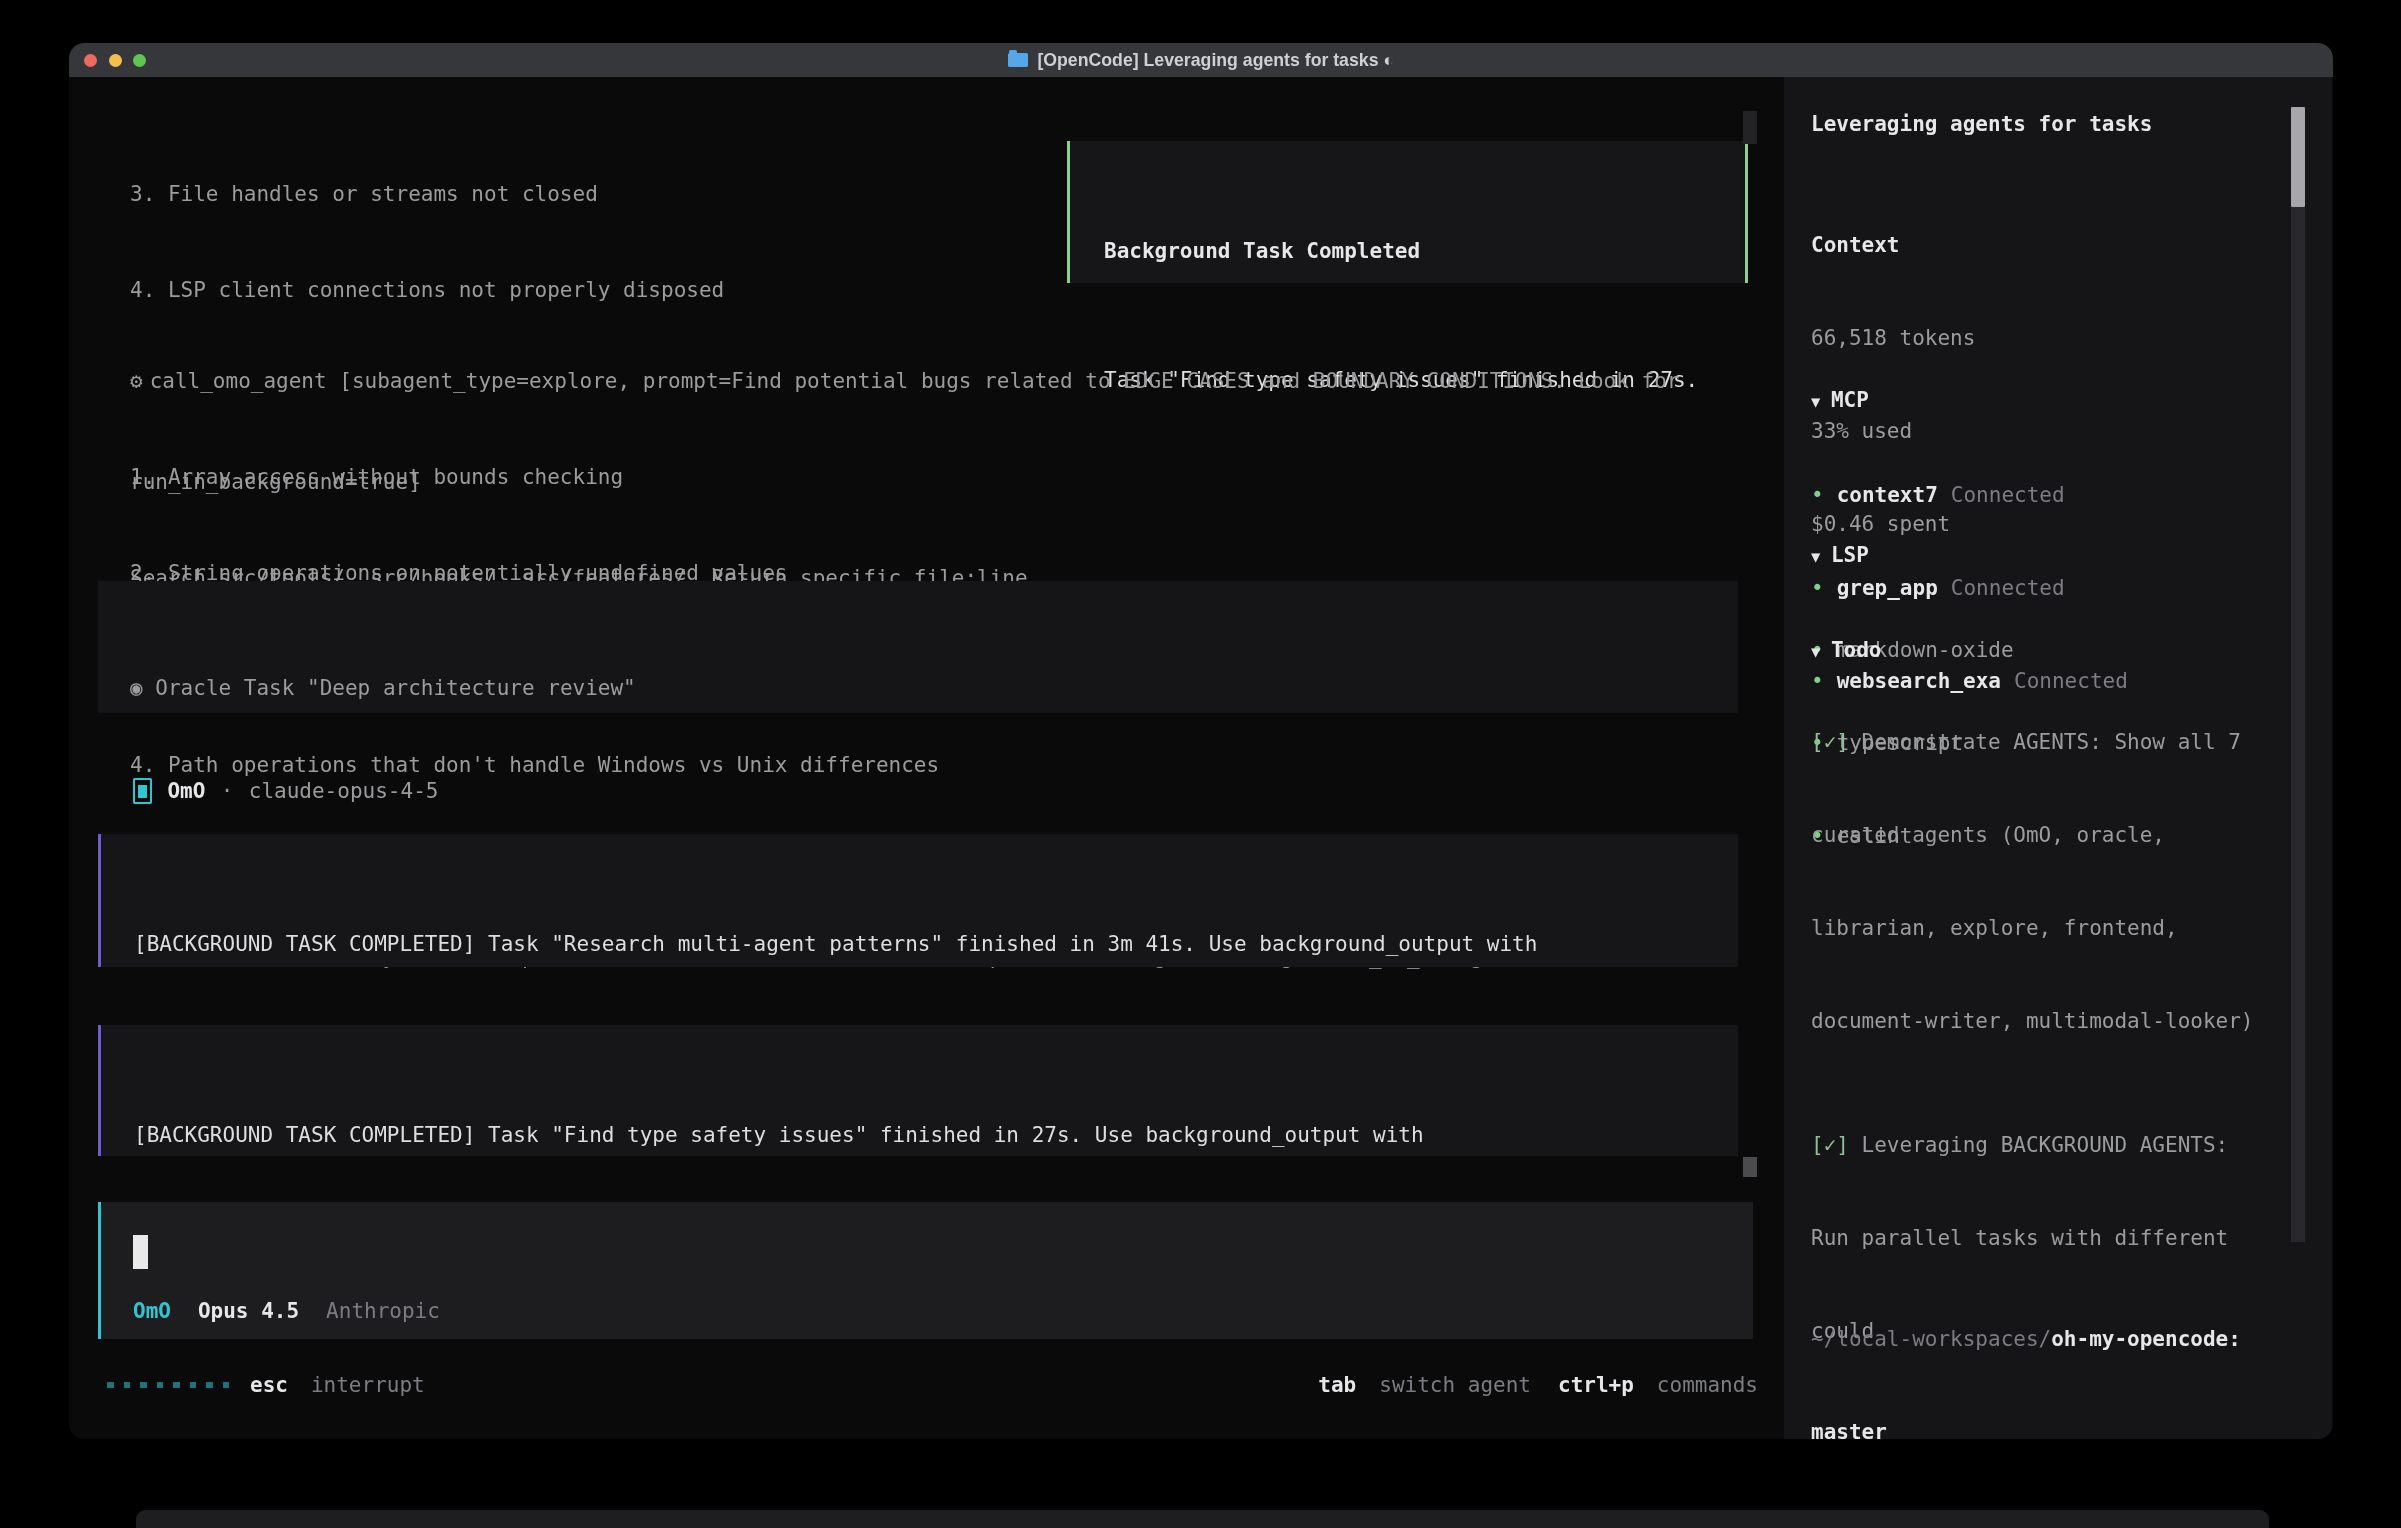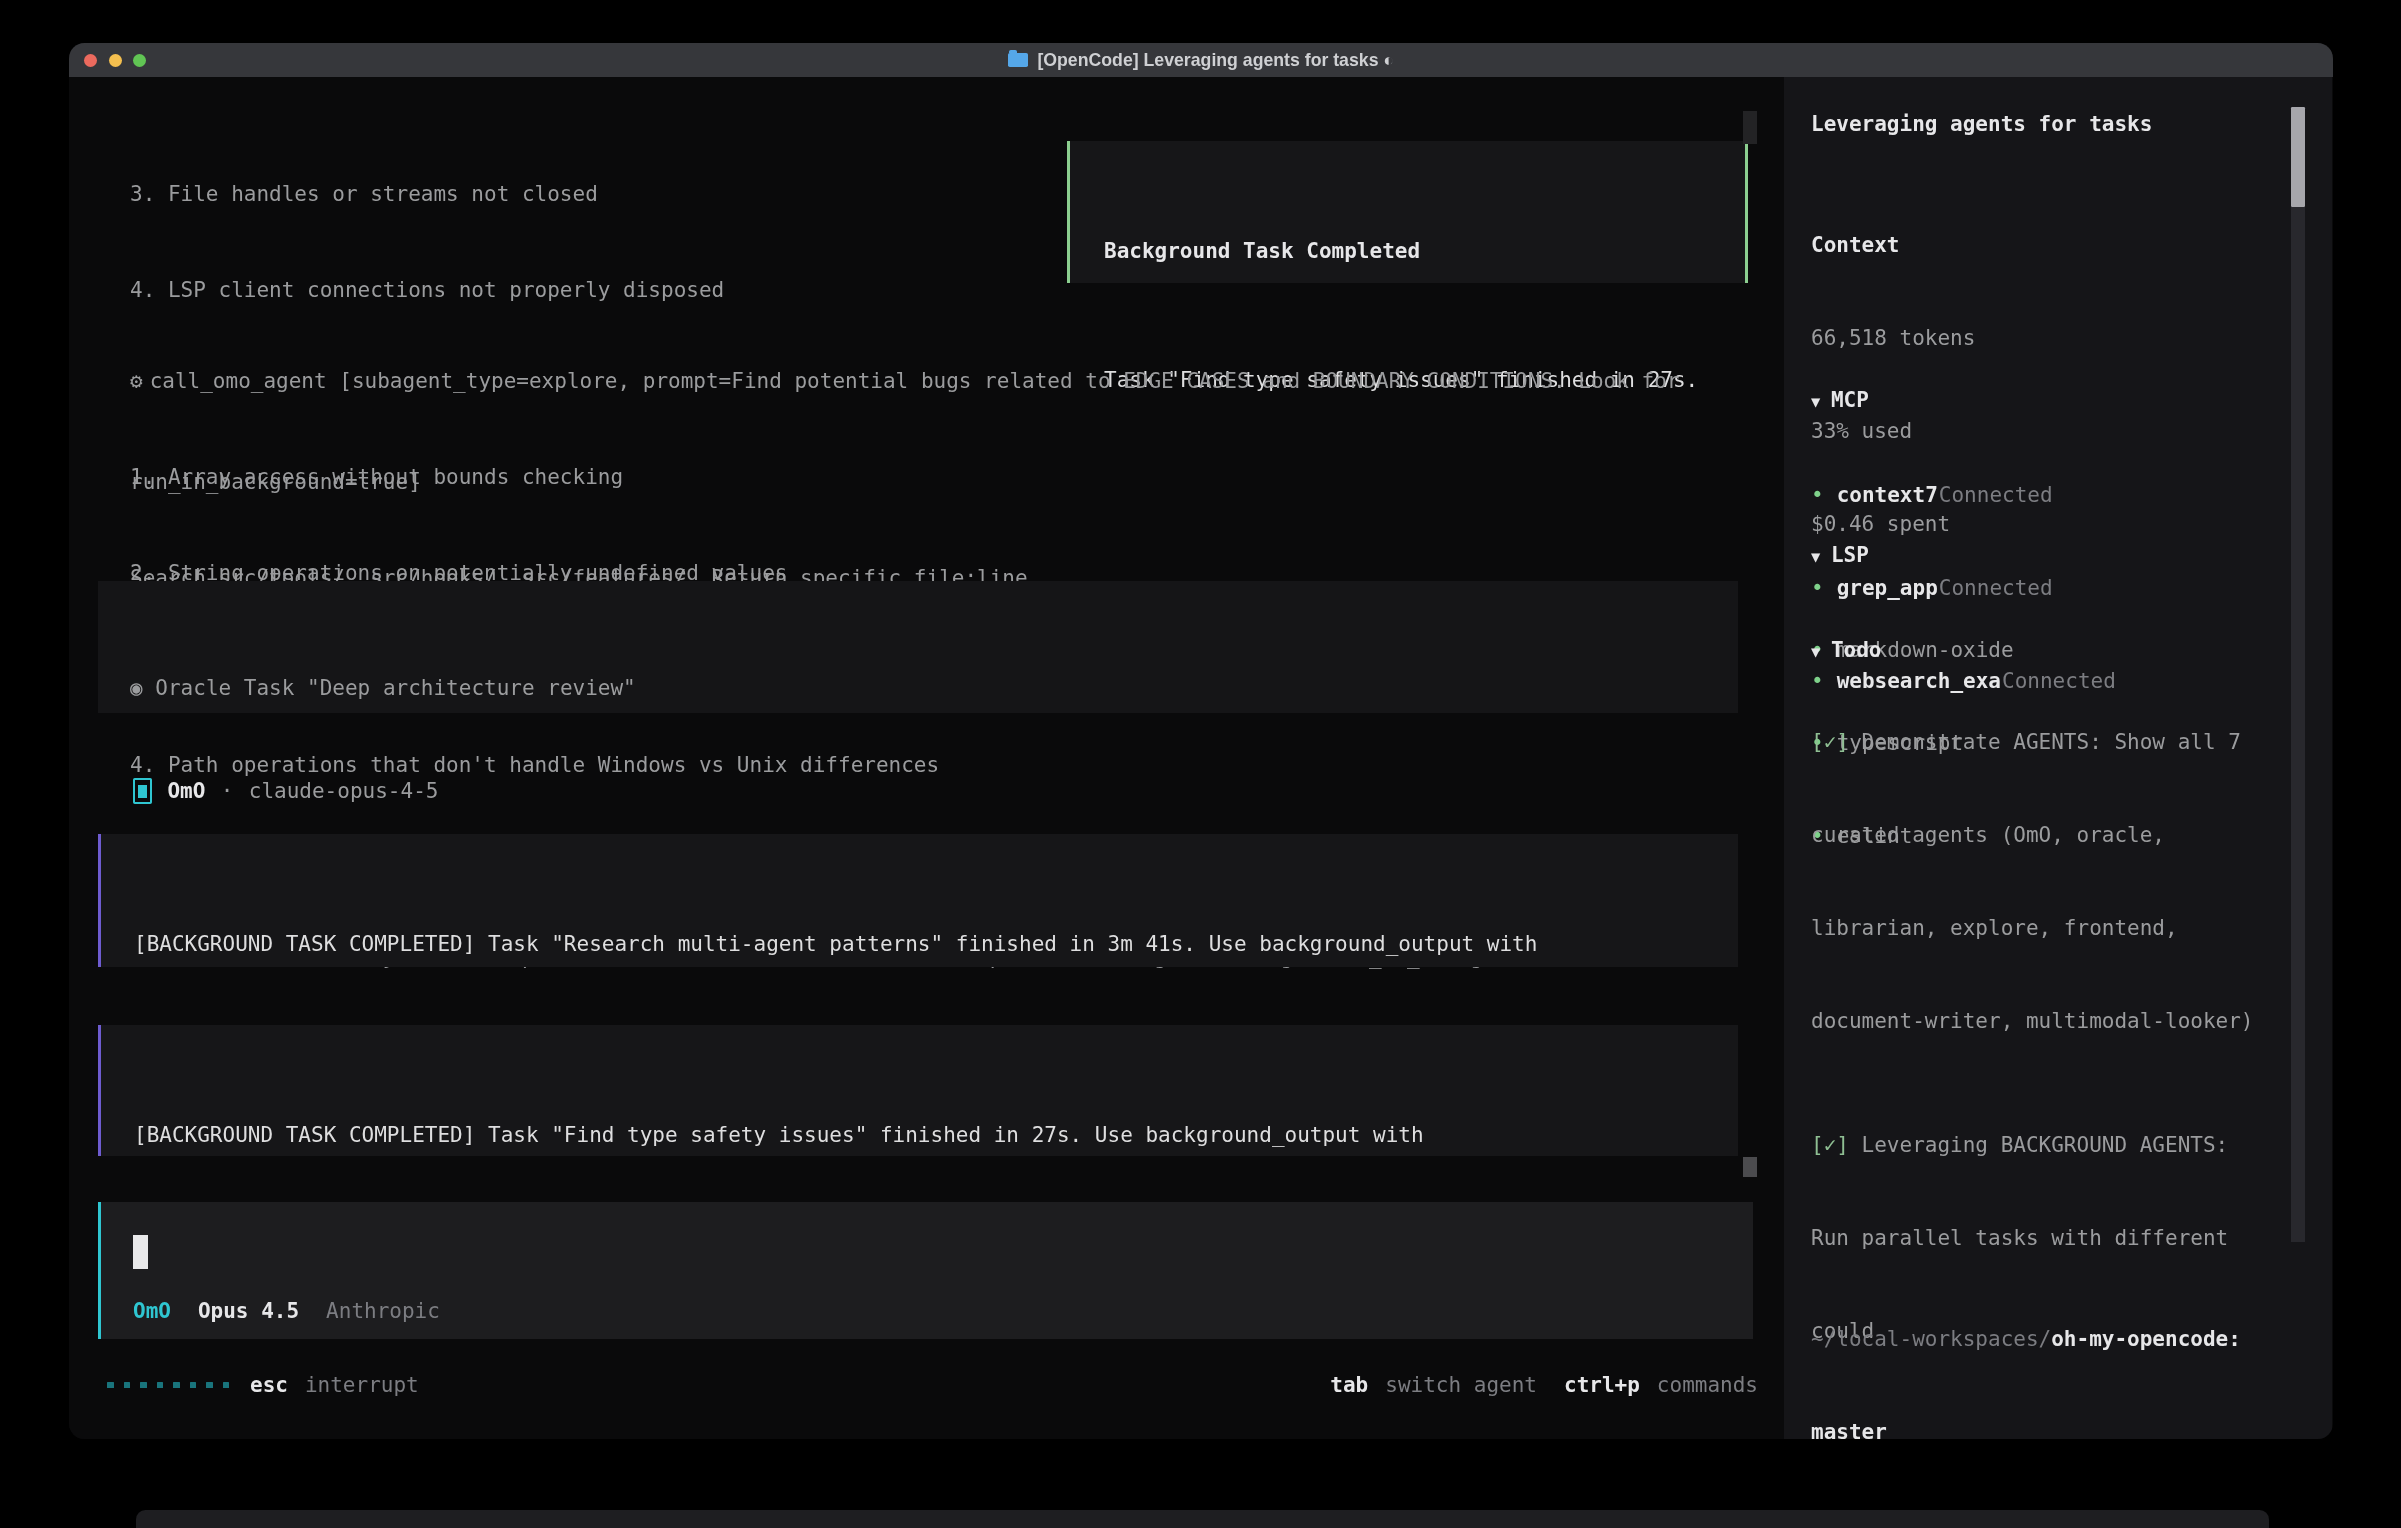--- a/index.html
+++ b/index.html
@@ -61,34 +61,34 @@
     border-left:3.5px solid #2fc6d1;box-sizing:border-box;}
   .cursor{position:absolute;left:32px;top:32.5px;width:15.4px;height:34px;background:#e9e9ea;}
   .input-model-row{position:absolute;left:32px;top:93px;display:flex;gap:27px;}
 
   
   .statusbar{position:absolute;left:0;top:1292px;width:1715px;height:32px;display:flex;
     align-items:center;justify-content:space-between;padding:0 26px 0 38px;box-sizing:border-box;}
   .sb-left{display:flex;align-items:center;gap:21px;}
   .dots{display:flex;gap:10px;align-items:center;}
   .dot{width:6.5px;height:6.5px;background:#19747c;border-radius:0.6px;}
-  .sb-pair{display:flex;gap:17px;}
+  .sb-pair{display:flex;gap:23px;}
   .sb-right{display:flex;gap:27px;}
 
   
   .m-scroll-a{position:absolute;left:1674px;top:34px;width:14px;height:33px;background:#232325;}
   .m-scroll-b{position:absolute;left:1674px;top:1080px;width:14px;height:20px;background:#4b4b4e;}
   .s-track{position:absolute;left:507px;top:30px;width:14px;height:1135px;background:#28282d;}
   .s-thumb{position:absolute;left:507px;top:30px;width:14px;height:100px;background:#a6a6ab;border-radius:1.2px;}
 
   
   .side-block{position:absolute;left:27px;}
   .tri{font-size:15.4px;color:#e6e6e8;margin-right:10.6px;}
   .bullet{color:#7ed18a;margin-right:13px;}
-  .mcp-status{margin-left:1px;}
+  .mcp-status{margin-left:13px;}
   .chk-done{color:#8fbf93;}
 
   .bottom-hint{position:absolute;left:136px;top:1510px;width:2133px;height:17.7px;background:#1e1e21;
     border-radius:9.5px 9.5px 0 0;}
 </style>
 </head>
 <body>
 
 <div class="window">
 

